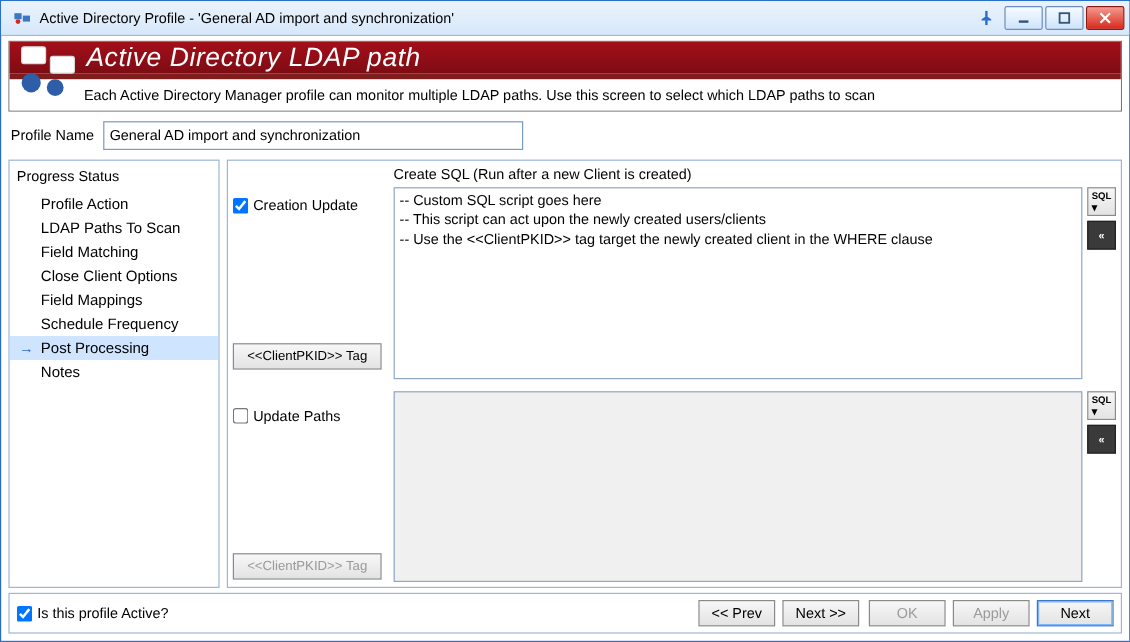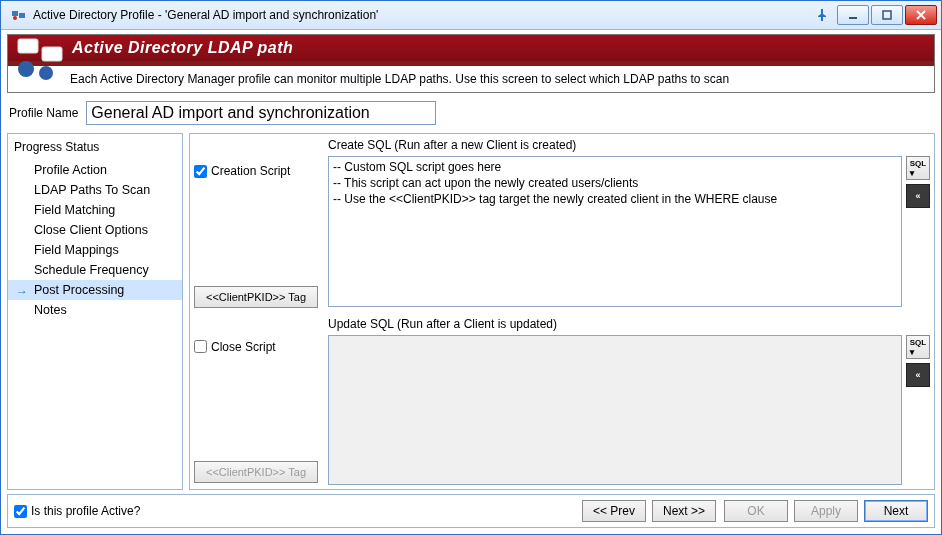--- a/index.html
+++ b/index.html
@@ -9,25 +9,25 @@
 .titlebar .title{flex:1;font-size:12px;color:#000}
 .titlebar .pin{width:22px;height:18px;display:flex;align-items:center;justify-content:center;color:#2a6fc9;margin-right:4px}
 .win-buttons{display:flex;gap:2px}
 .win-btn{width:30px;height:18px;border:1px solid #6a8fbf;background:linear-gradient(#f6fbff,#cfe4fa);border-radius:2px;display:flex;align-items:center;justify-content:center;font-size:10px}
 .win-btn.close{background:linear-gradient(#f39a90,#d9281a);border-color:#8a1a10;color:#fff}
 .win-btn svg{width:12px;height:10px}
 .content{flex:1;display:flex;flex-direction:column;padding:4px 6px 6px 6px;gap:4px}
 .banner{border:1px solid #777;display:flex;flex-direction:column}
 .banner-top{background:linear-gradient(#a30f19,#7e0c14);color:#fff;display:flex;align-items:center;height:26px;padding:0 6px}
 .banner-icon{width:52px;height:44px;margin-right:6px;margin-top:2px;margin-bottom:-20px;position:relative;z-index:2}
-.banner-title{font-size:16px;font-weight:bold;font-style:italic;letter-spacing:.5px}
+.banner-title{font-size:22px;font-weight:normal;font-style:italic;letter-spacing:.5px}
 .banner-sub{background:#fff;color:#000;padding:6px 8px 6px 62px;font-size:12px;border-top:5px solid #7f1d1d}
 .profile-row{display:flex;align-items:center;gap:8px;padding:4px 2px}
 .profile-row label{white-space:nowrap}
-.profile-row input{width:340px;height:20px;border:1px solid #7a9ac0;padding:1px 4px;font-family:inherit;font-size:16px}
+.profile-row input{width:340px;height:20px;border:1px solid #7a9ac0;padding:1px 4px;font-family:inherit;font-size:12px}
 .body{flex:1;display:flex;gap:6px;min-height:0}
 .side{width:176px;border:1px solid #9db6d6;padding:4px 0 4px 0;box-sizing:border-box;display:flex;flex-direction:column}
 .side-title{padding:2px 6px 6px 6px;font-size:12px}
 .side-list{flex:1;overflow:auto}
 .side-item{padding:3px 6px 3px 26px;position:relative;cursor:default;font-size:12.5px}
 .side-item.selected{background:#cfe5ff}
 .side-item .arrow{position:absolute;left:8px;top:3px;color:#2a6fc9;font-size:12px}
 .main{flex:1;border:1px solid #9db6d6;box-sizing:border-box;display:flex;min-width:0}
 .col-left{width:124px;border-right:0;display:flex;flex-direction:column;padding:6px 4px;gap:4px}
 .chk-row{display:flex;align-items:center;gap:4px;font-size:12px;white-space:nowrap}
@@ -124,28 +124,28 @@
           <div class="side-item selected"><span class="arrow">→</span><span>Post Processing</span></div>
           <div class="side-item"><span>Notes</span></div>
         </div>
       </div>
 
       <div class="main">
         <div class="col-left">
           <div style="height:20px"></div>
           <label class="chk-row">
             <input type="checkbox" checked="" style="">
-            <span>Creation Script</span>
+            <span>Creation Update</span>
           </label>
           <div class="spacer"></div>
           <button class="tag-btn">&lt;&lt;ClientPKID&gt;&gt; Tag</button>
           <div style="height:24px"></div>
           <label class="chk-row">
             <input type="checkbox" style="">
-            <span>Close Script</span>
+            <span>Update Paths</span>
           </label>
           <div class="spacer"></div>
           <button class="tag-btn" disabled="">&lt;&lt;ClientPKID&gt;&gt; Tag</button>
         </div>
 
         <div class="col-mid">
           <div class="sec-label">Create SQL (Run after a new Client is created)</div>
           <div class="sql-row">
             <textarea class="sql-box" style="">-- Custom SQL script goes here
 -- This script can act upon the newly created users/clients
@@ -153,21 +153,20 @@
             <div class="tool-col">
               <div class="tool-btn">
                   <span><span class="sql">SQL</span><br>▾</span>
                 </div>
               <div class="tool-btn dark">
                   <span>«</span>
                 </div>
             </div>
           </div>
           <div style="height:6px"></div>
-          <div class="sec-label">Update SQL (Run after a Client is updated)</div>
           <div class="sql-row">
             <textarea class="sql-box" disabled="" style=""></textarea>
             <div class="tool-col">
               <div class="tool-btn">
                   <span><span class="sql">SQL</span><br>▾</span>
                 </div>
               <div class="tool-btn dark">
                   <span>«</span>
                 </div>
             </div>

